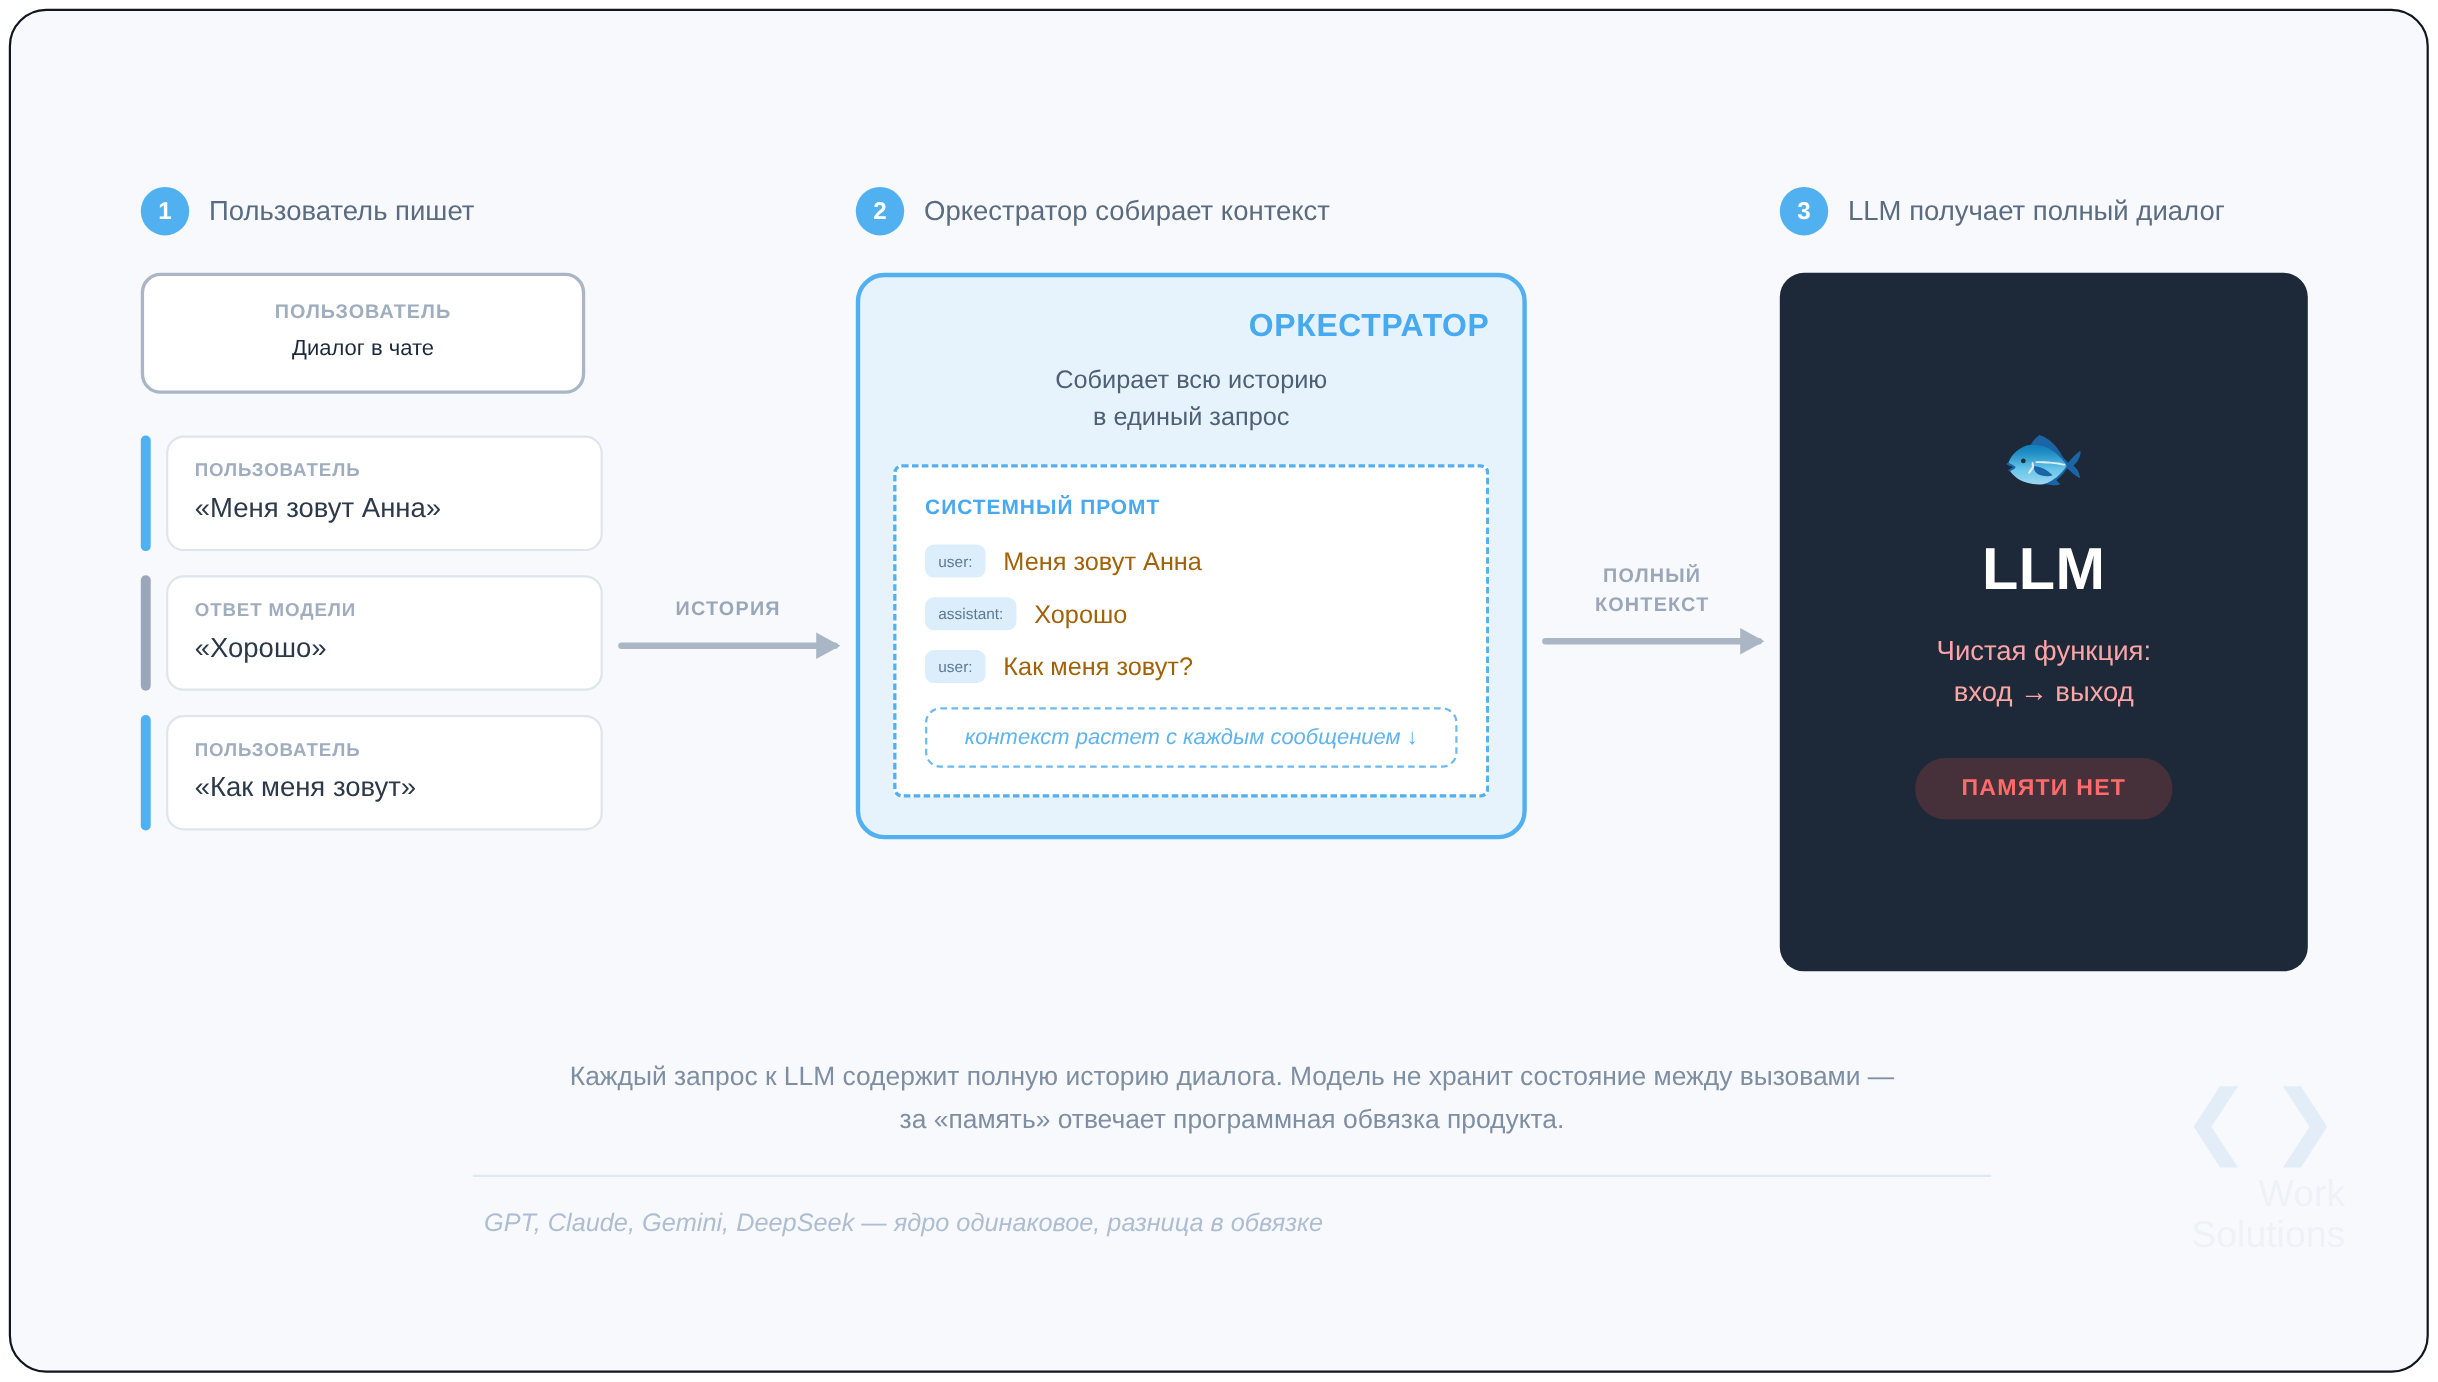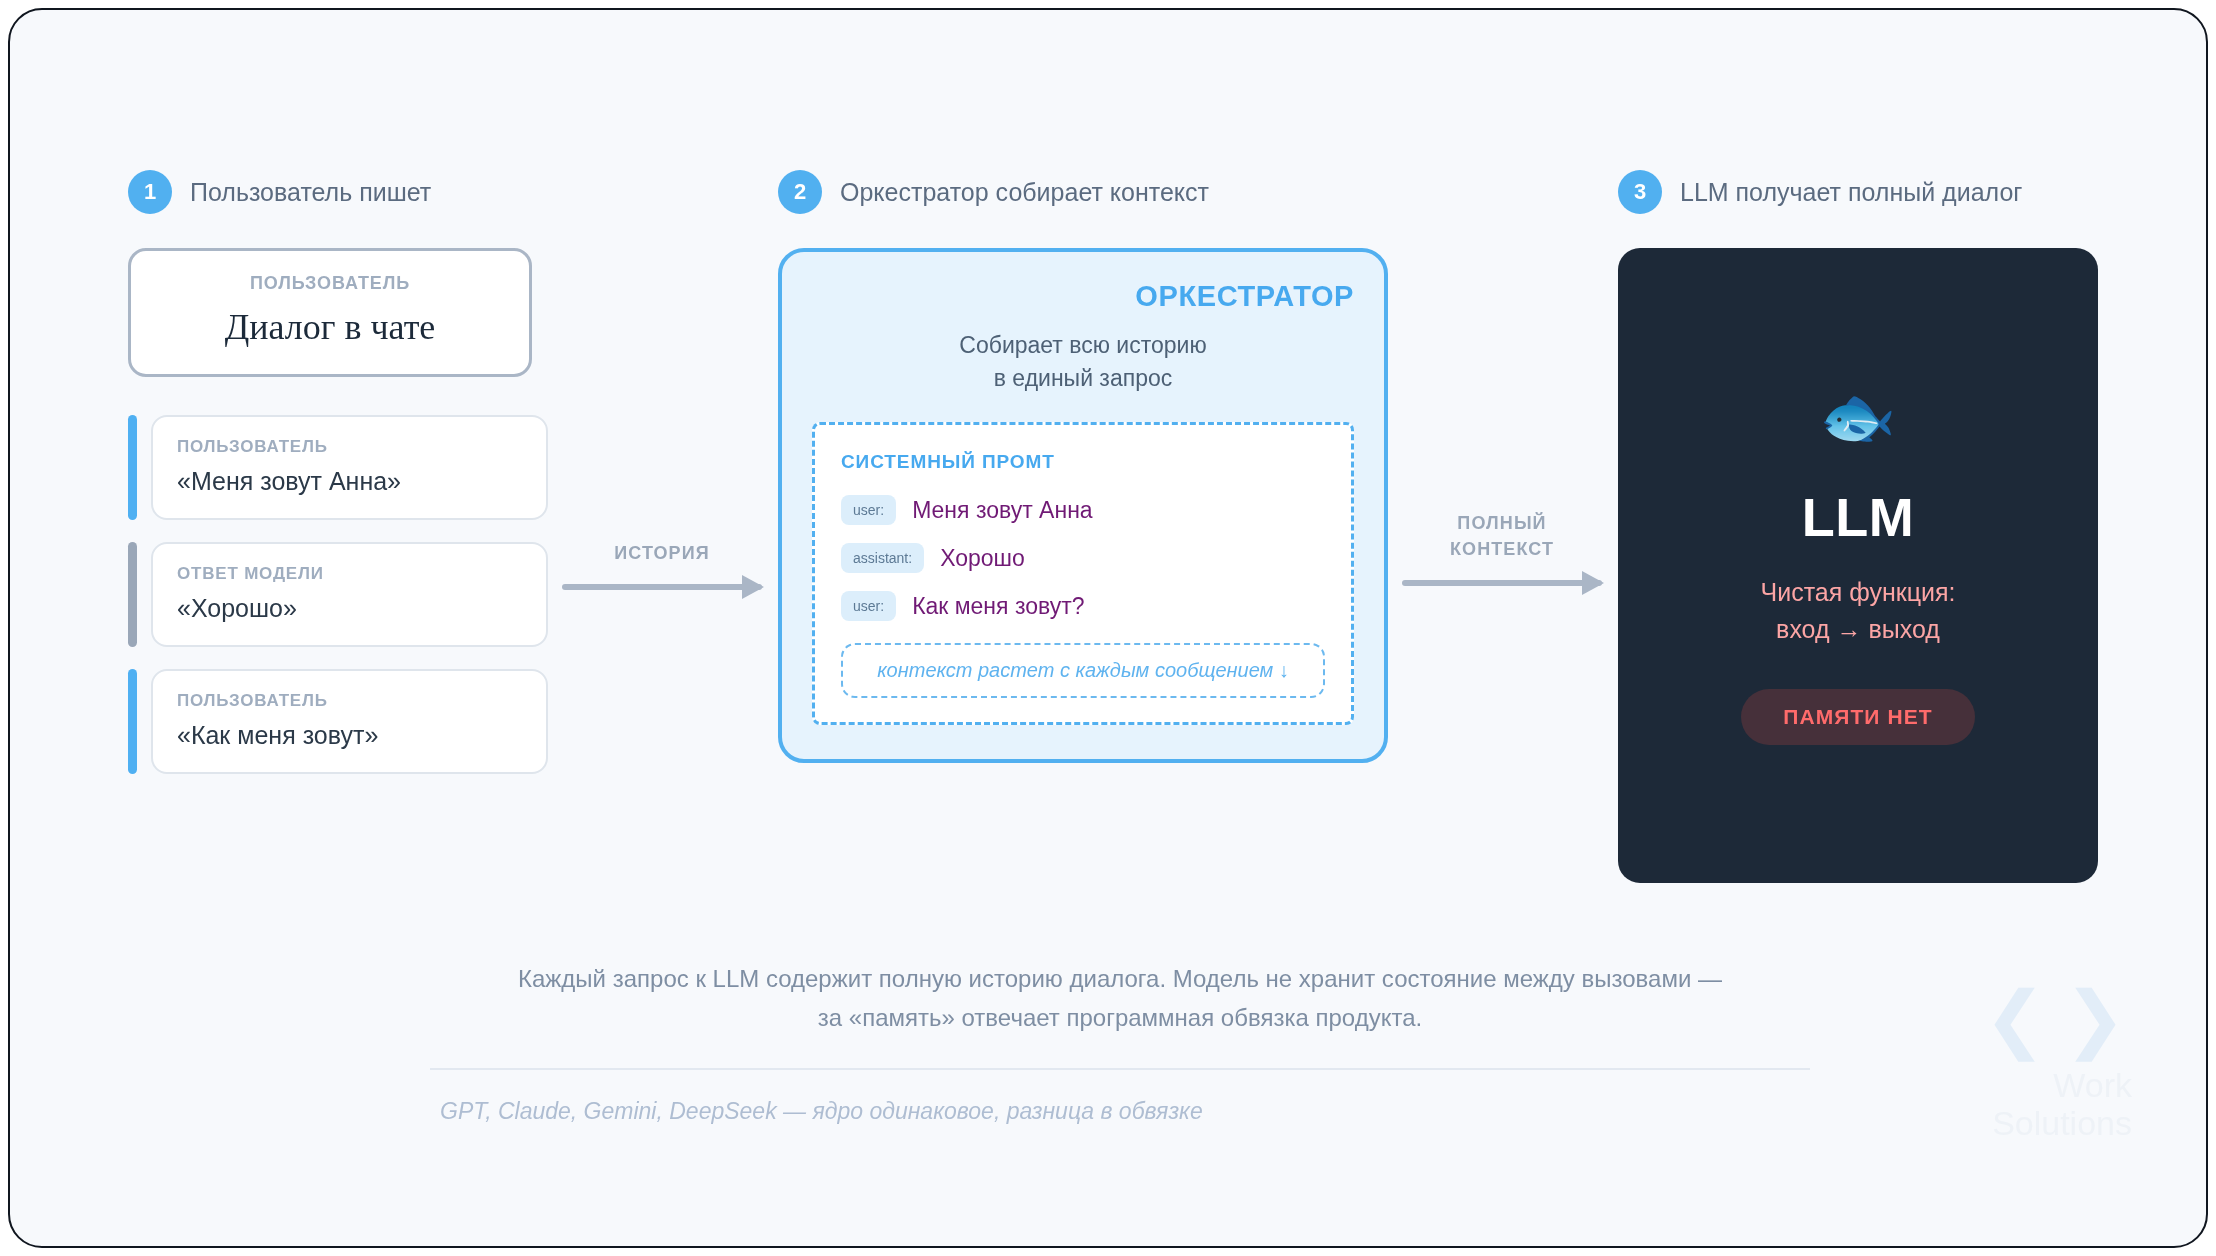--- a/index.html
+++ b/index.html
@@ -74,23 +74,22 @@
     margin-bottom: 38px;
   }
   .card-label {
     font-size: 18px;
     font-weight: bold;
     letter-spacing: 0.9px;
     color: #9fadbf;
     margin-bottom: 12px;
   }
   .card-value-lg {
-    font-size: 36px;
+    font-size: 20px;
     color: #1c2a3a;
-    font-family: Liberation Serif, serif;
   }
 
   .msg-row {
     display: flex;
     align-items: stretch;
     gap: 14px;
     margin-bottom: 22px;
   }
   .msg-bar {
     width: 9px;
@@ -198,21 +197,21 @@
     background: #dceefb;
     color: #5d7governing;
     color: #5d7a95;
     font-size: 14px;
     border-radius: 8px;
     padding: 7px 12px;
     flex: none;
   }
   .prompt-text {
     font-size: 23px;
-    color: #701a75;
+    color: #a16207;
   }
   .grow-note {
     box-sizing: border-box;
     margin-top: 22px;
     border: 2px dashed #6cb9ef;
     border-radius: 14px;
     padding: 14px 18px;
     text-align: center;
     font-size: 20px;
     font-style: italic;

